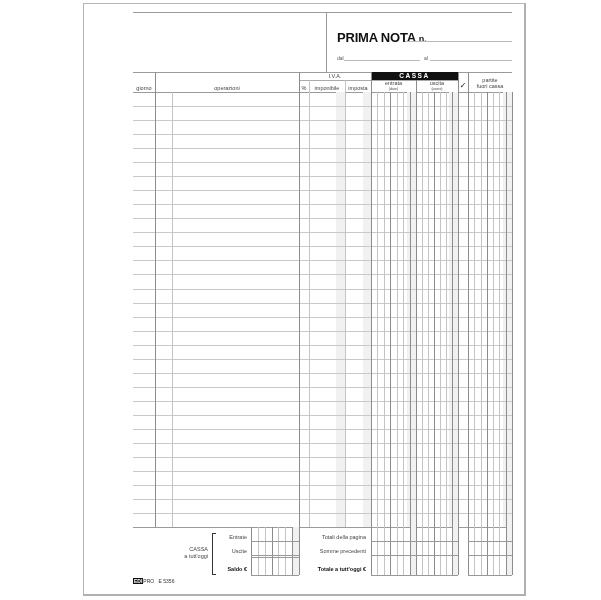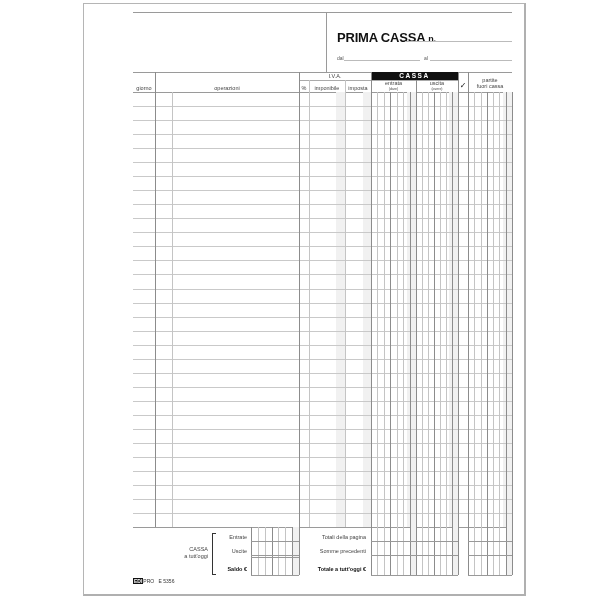--- a/index.html
+++ b/index.html
@@ -23,21 +23,21 @@
   .credit b { background:#111; color:#fff; padding:0 1px; font-size:5px; }
 </style>
 </head>
 <body>
 
 <div class="abs page"></div>
 
 <div class="hline" style="left:133px; top:12px; width:379px;"></div>
 <div class="vline" style="left:326px; top:12px; height:60px;"></div>
 <div class="abs title" style="left:337px; top:30px;">
-  <span>PRIMA CASSA</span>
+  <span>PRIMA NOTA</span>
   <small>n.</small>
 </div>
 <div class="hline" style="left:405px; top:41px; width:107px; border-color:#bbb;"></div>
 <div class="abs tiny" style="left:337px; top:55px;">dal</div>
 <div class="hline" style="left:344px; top:60px; width:76px; border-color:#bbb;"></div>
 <div class="abs tiny" style="left:424px; top:55px;">al</div>
 <div class="hline" style="left:430px; top:60px; width:82px; border-color:#bbb;"></div>
 
 <div class="hline" style="left:133px; top:72px; width:379px;"></div>
 <div class="abs cassa-bar" style="left:371px; top:72px; width:87px; height:8px;">CASSA</div>

